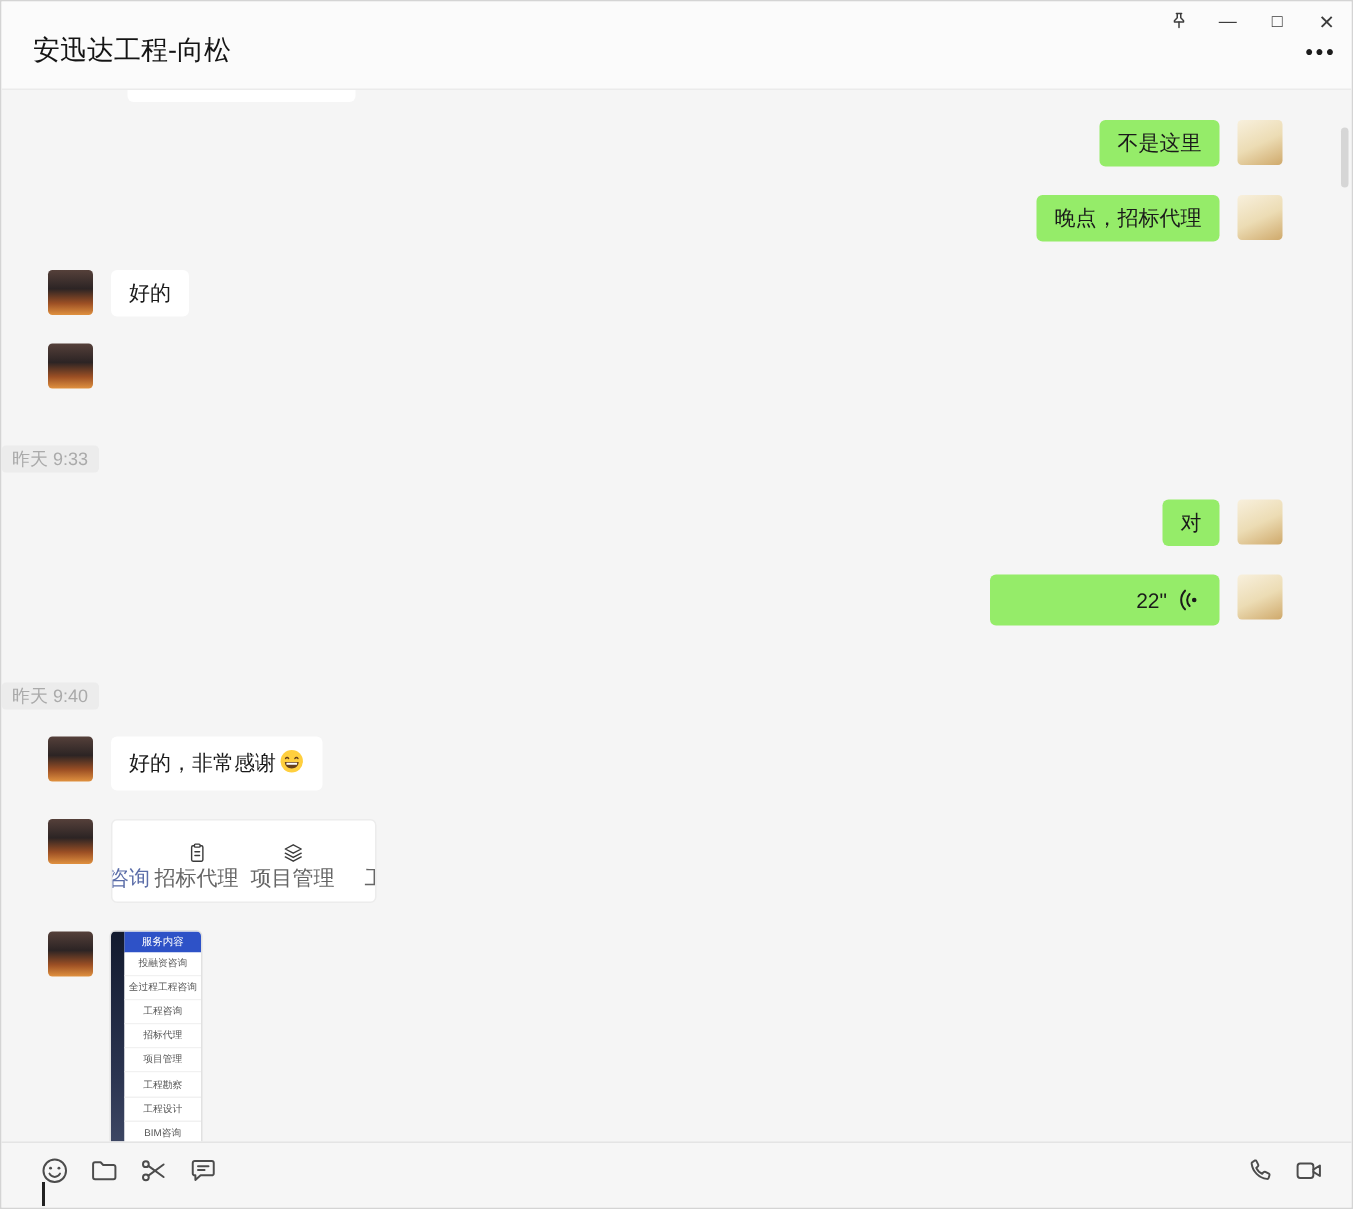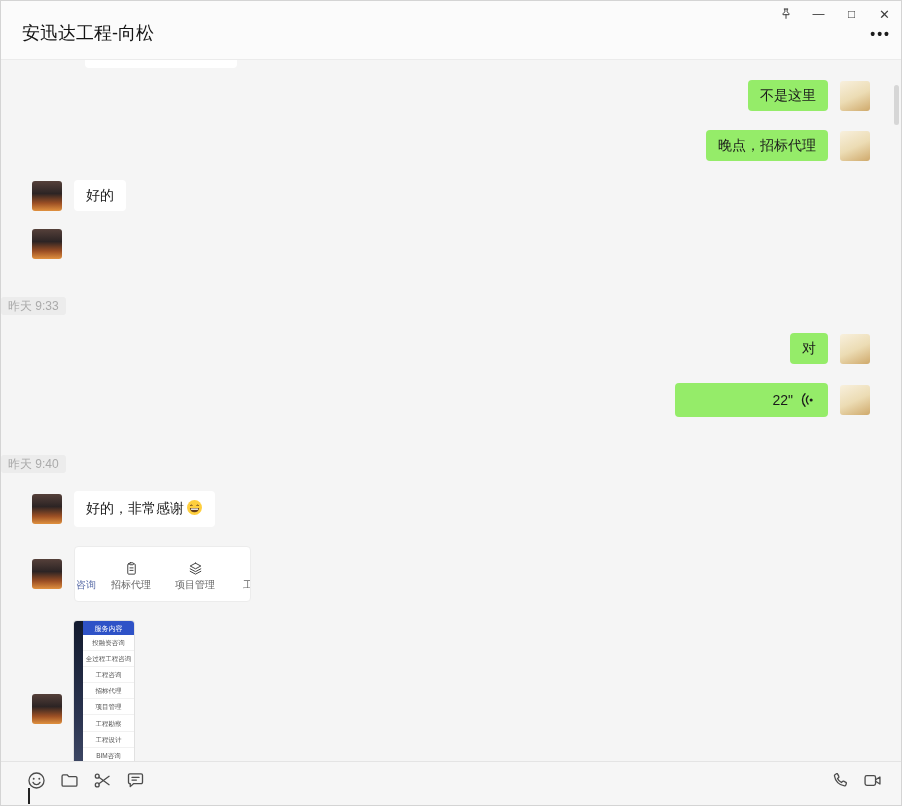--- a/index.html
+++ b/index.html
@@ -11,21 +11,21 @@
   .titlebar{flex:0 0 59px;position:relative;background:#fbfbfb;border-bottom:1px solid #ebebeb}
   .title{position:absolute;left:21px;top:20px;font-size:18px;font-weight:500;color:#141414}
   .win-controls{position:absolute;top:0;right:0;display:flex}
   .wc{width:33px;height:26px;border:none;background:transparent;color:#3c3c3c;font-size:12px;display:flex;align-items:center;justify-content:center;cursor:pointer}
   .wc svg{width:14px;height:14px}
   .wc.close{font-size:13px}
   .more-btn{position:absolute;right:10px;top:26px;border:none;background:transparent;color:#1c1c1c;font-size:14px;font-weight:bold;letter-spacing:2px;cursor:pointer;line-height:14px}
 
   
   .chat{flex:1;position:relative;background:#f5f5f5;overflow:hidden}
-  .row{display:flex;align-items:center;padding:0 31px 0 31px;margin-top:19px}
+  .row{display:flex;align-items:flex-start;padding:0 46px 0 31px;margin-top:19px}
   .row.out{flex-direction:row-reverse}
   .row.mt12{margin-top:12px}
   .row.mt18{margin-top:18px}
   .row.partial{margin-top:-22px}
   .avatar{width:30px;height:30px;border-radius:3px;flex:0 0 30px;cursor:pointer}
   .avatar.av-in{background:linear-gradient(180deg,#55403a 0%,#2c2424 42%,#9c4f24 74%,#e0913f 100%)}
   .avatar.av-out{background:linear-gradient(155deg,#f8f0dd 0%,#ecdcb4 52%,#cfa96b 100%)}
   .gap{flex:0 0 12px}
   .bubble{max-width:480px;padding:8px 12px;border-radius:4px;background:#fff;font-size:14px;line-height:15px;color:#1a1a1a;white-space:nowrap}
   .row.out .bubble{background:#95ec69}
@@ -34,21 +34,21 @@
   .bubble.voice svg{width:18px;height:18px;display:block}
   .emoji{display:inline-block;vertical-align:-3px;margin-left:2px}
 
   .ts-row{display:flex;justify-content:flex-start;margin-top:38px}
   .ts-row span{background:#ececec;color:#aaa;font-size:12px;line-height:12px;padding:3px 7px;border-radius:3px}
 
   
   .card{width:177px;height:56px;background:#fff;border:1px solid #ececec;border-radius:4px;overflow:hidden;display:flex;align-items:center;cursor:pointer}
   .card-item{height:32px;display:flex;flex-direction:column;align-items:center;justify-content:flex-end;gap:4px;flex:0 0 auto}
   .card-item svg{width:15px;height:15px;display:block}
-  .ci-label{font-size:10px;line-height:10px;color:#666;white-space:nowrap}
+  .ci-label{font-size:14px;line-height:10px;color:#666;white-space:nowrap}
   .card-item.active{width:30px;margin-left:-4px}
   .card-item.active .ci-label{color:#5b6da8}
   .card-item.w1{width:60px}
   .card-item.w2{width:68px}
   .card-item.cutr{width:60px;align-items:flex-start;padding-left:14px}
 
   
   .app-shot{width:60px;height:175px;border-radius:3px;overflow:hidden;display:flex;box-shadow:0 0 0 1px rgba(0,0,0,.08);cursor:pointer;background:#fff}
   .app-side{flex:0 0 9px;background:linear-gradient(180deg,#121a2e 0%,#2b3450 55%,#4a5472 100%)}
   .app-main{flex:1;display:flex;flex-direction:column}

